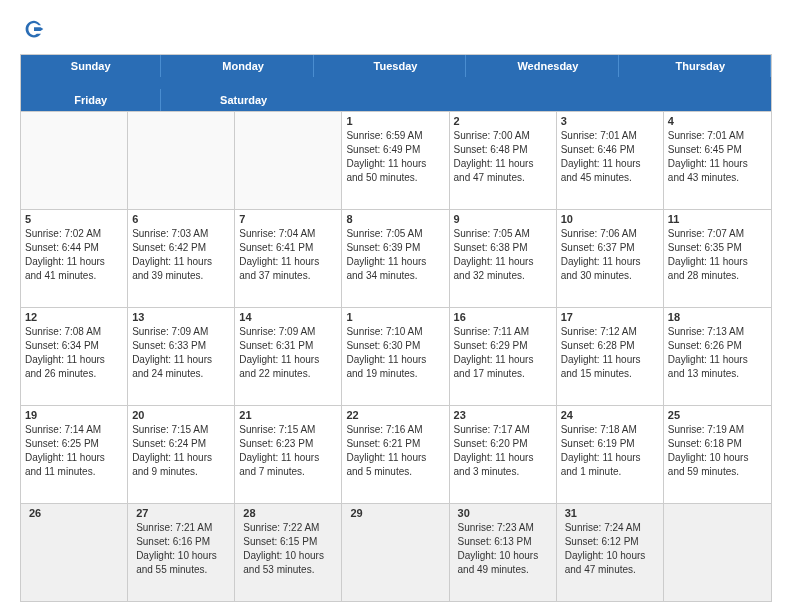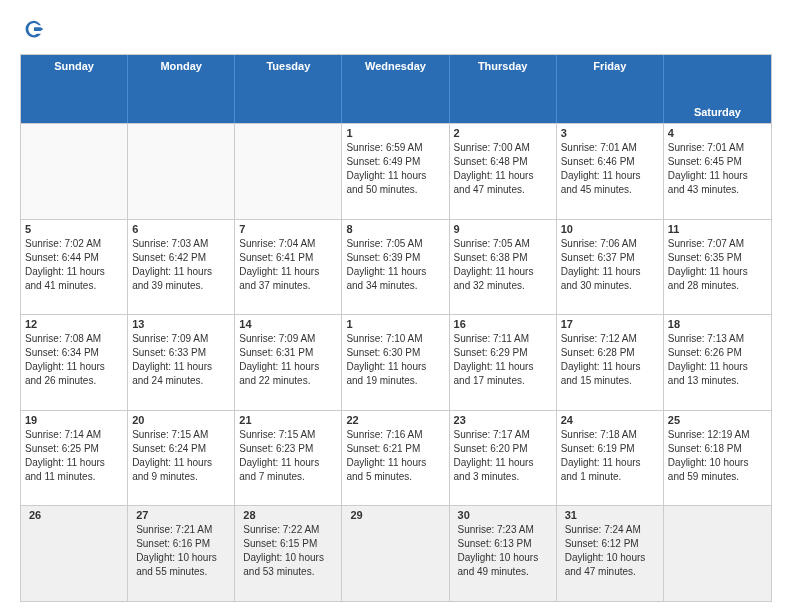--- a/index.html
+++ b/index.html
@@ -60,32 +60,33 @@
       color: #555;
     }
     .calendar {
       flex: 1;
       display: flex;
       flex-direction: column;
       border: 1px solid #ccc;
     }
     .cal-header {
       display: grid;
-      grid-template-columns: repeat(7, 1fr);
+      grid-template-columns: repeat(5, 1fr);
       background: #2a6db5;
+      gap: 12px;
     }
     .cal-header-cell {
       color: #fff;
       font-size: 11px;
       font-weight: bold;
       text-align: center;
       padding: 5px 2px;
       border-right: 1px solid #4a8dd0;
     }
-    .cal-header-cell:last-child { border-right: none; margin-top: 46px; }
+    .cal-header-cell:last-child { border-right: none; }
     .cal-body {
       flex: 1;
       display: flex;
       flex-direction: column;
     }
     .cal-row {
       display: grid;
       grid-template-columns: repeat(7, 1fr);
       flex: 1;
       border-top: 1px solid #ccc;
@@ -298,21 +299,21 @@
 Daylight: 11 hours and 3 minutes.</div>
           </div>
           <div class="cal-cell">
             <div class="day-num">24</div>
             <div class="day-info">Sunrise: 7:18 AM
 Sunset: 6:19 PM
 Daylight: 11 hours and 1 minute.</div>
           </div>
           <div class="cal-cell">
             <div class="day-num">25</div>
-            <div class="day-info">Sunrise: 12:19 AM
+            <div class="day-info">Sunrise: 7:19 AM
 Sunset: 6:18 PM
 Daylight: 10 hours and 59 minutes.</div>
           </div>
         </div>
         <div class="cal-row row-last">
           <div class="cal-cell">
             <div class="day-num">26</div>
           </div>
           <div class="cal-cell">
             <div class="day-num">27</div>

